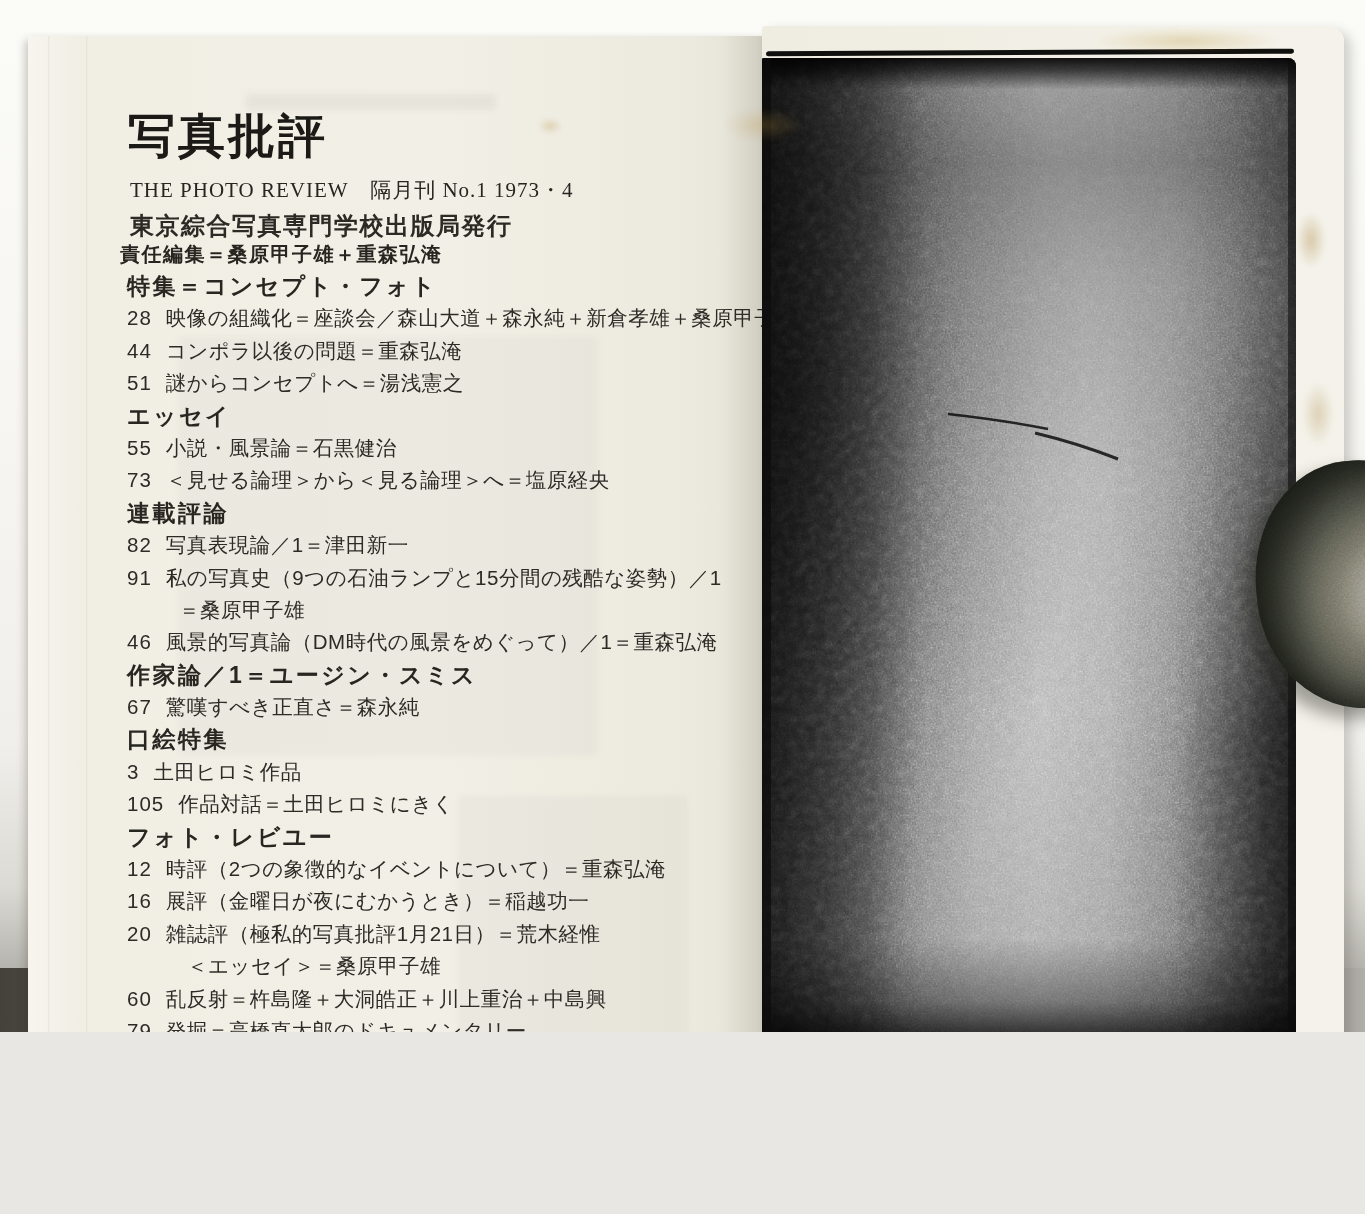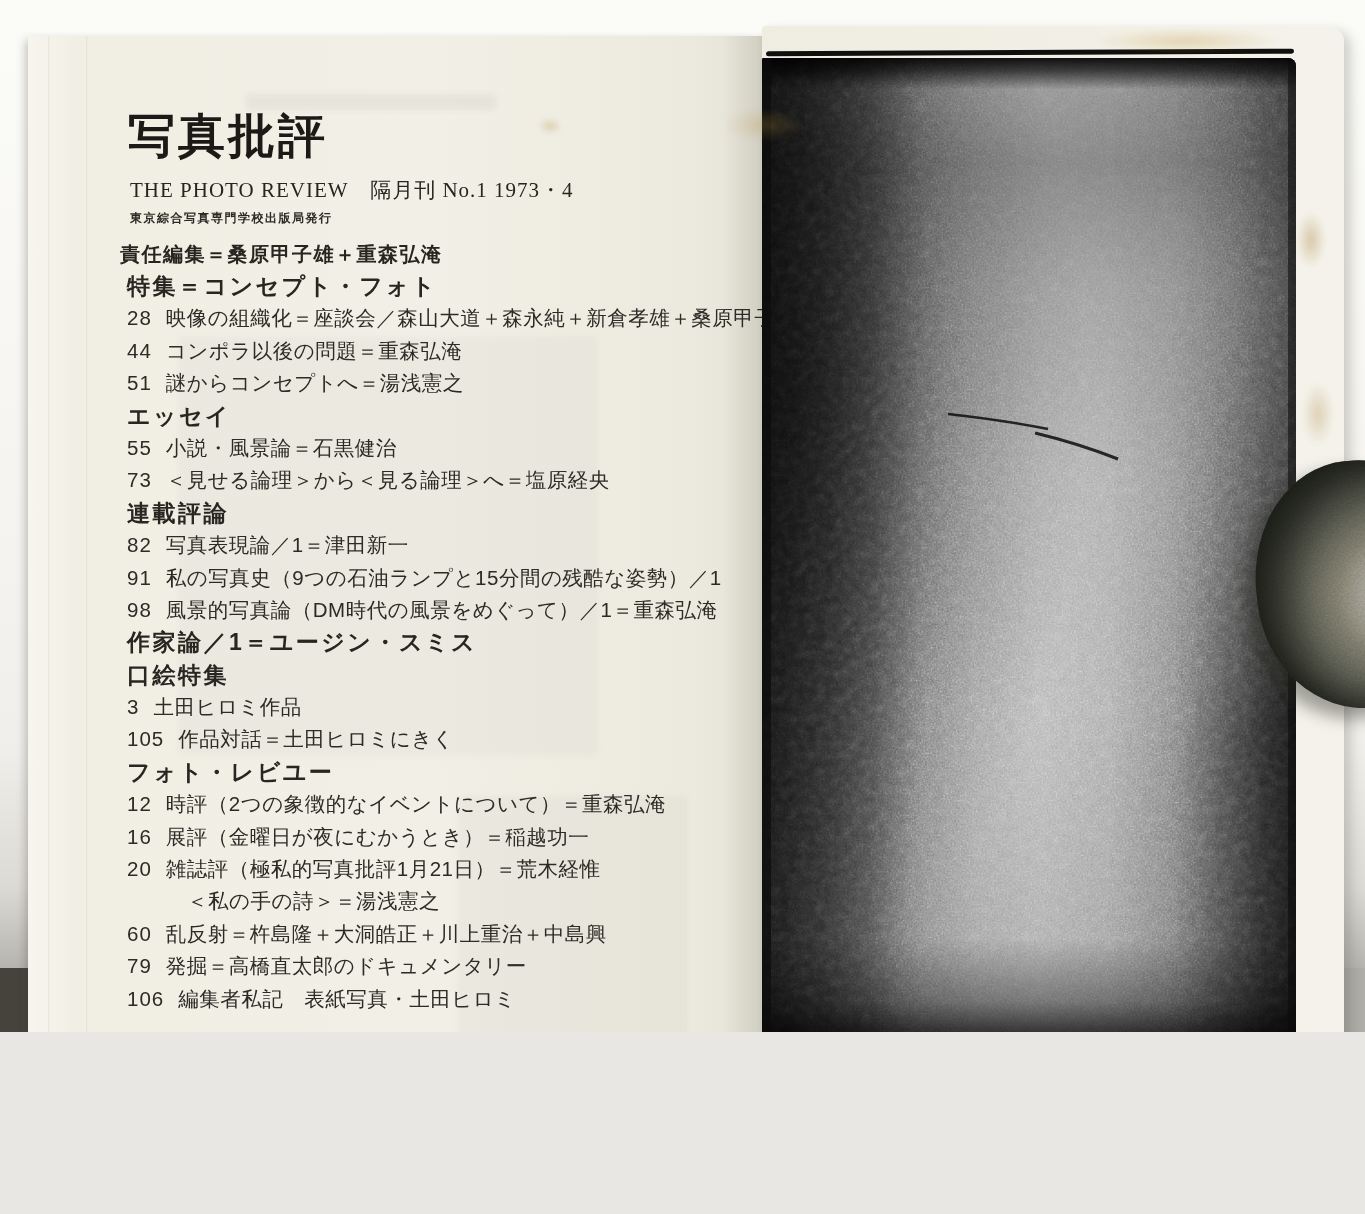--- a/index.html
+++ b/index.html
@@ -26,21 +26,21 @@
     background:linear-gradient(90deg,rgba(70,64,52,0) 0%,rgba(70,64,52,.14) 100%);}
   .ghost{position:absolute;background:rgba(140,140,138,.10);filter:blur(3px);border-radius:4px;}
   .g1{left:218px;top:58px;width:250px;height:16px;}
   .g2{left:150px;top:300px;width:420px;height:420px;background:rgba(130,130,128,.05);}
   .g3{left:430px;top:760px;width:230px;height:260px;background:rgba(130,130,128,.06);}
 
   .mag-title{position:absolute;left:100px;top:74px;margin:0;font-size:47px;line-height:1.1;
     font-weight:900;letter-spacing:3px;color:#1b1a16;}
   .issue-line{position:absolute;left:102px;top:140px;font-family:"Liberation Serif","DejaVu Serif",serif;
     font-weight:400;font-size:21px;letter-spacing:1px;color:#26251f;}
-  .publisher-line{position:absolute;left:102px;top:174px;font-size:12px;letter-spacing:1.5px;color:#2b2a25;font-weight:600;}
+  .publisher-line{position:absolute;left:102px;top:174px;font-size:24px;letter-spacing:1.5px;color:#2b2a25;font-weight:600;}
   .editors-line{position:absolute;left:92px;top:205px;font-size:20px;letter-spacing:1.5px;color:#26251f;font-weight:700;}
 
   .toc{position:absolute;left:99px;top:234px;width:640px;}
   .toc-row{height:32.4px;line-height:32.4px;white-space:nowrap;color:#2c2b26;font-size:20.5px;letter-spacing:.5px;font-weight:500;}
   .toc-row .num{margin-right:14px;letter-spacing:1px;}
   .toc-row.section{font-size:23px;letter-spacing:2.5px;font-weight:600;color:#272620;}
   .toc-row.continuation.ind1{padding-left:52px;}
   .toc-row.continuation.ind2{padding-left:60px;}
 
   .footer-ghost{position:absolute;left:330px;top:1050px;width:160px;text-align:center;
@@ -107,30 +107,32 @@
         <div class="toc-row section"><span class="txt">特集＝コンセプト・フォト</span></div>
         <div class="toc-row entry"><span class="num">28</span><span class="txt">映像の組織化＝座談会／森山大道＋森永純＋新倉孝雄＋桑原甲子雄</span></div>
         <div class="toc-row entry"><span class="num">44</span><span class="txt">コンポラ以後の問題＝重森弘淹</span></div>
         <div class="toc-row entry"><span class="num">51</span><span class="txt">謎からコンセプトへ＝湯浅憲之</span></div>
         <div class="toc-row section"><span class="txt">エッセイ</span></div>
         <div class="toc-row entry"><span class="num">55</span><span class="txt">小説・風景論＝石黒健治</span></div>
         <div class="toc-row entry"><span class="num">73</span><span class="txt">＜見せる論理＞から＜見る論理＞へ＝塩原経央</span></div>
         <div class="toc-row section"><span class="txt">連載評論</span></div>
         <div class="toc-row entry"><span class="num">82</span><span class="txt">写真表現論／1＝津田新一</span></div>
         <div class="toc-row entry"><span class="num">91</span><span class="txt">私の写真史（9つの石油ランプと15分間の残酷な姿勢）／1</span></div>
-        <div class="toc-row entry"><span class="num">98</span><span class="txt">風景的写真論（DM時代の風景をめぐって）／1＝重森弘淹</span></div>
+        <div class="toc-row continuation ind1"><span class="txt">＝桑原甲子雄</span></div>
+        <div class="toc-row entry"><span class="num">46</span><span class="txt">風景的写真論（DM時代の風景をめぐって）／1＝重森弘淹</span></div>
         <div class="toc-row section"><span class="txt">作家論／1＝ユージン・スミス</span></div>
+        <div class="toc-row entry"><span class="num">67</span><span class="txt">驚嘆すべき正直さ＝森永純</span></div>
         <div class="toc-row section"><span class="txt">口絵特集</span></div>
         <div class="toc-row entry"><span class="num">3</span><span class="txt">土田ヒロミ作品</span></div>
         <div class="toc-row entry"><span class="num">105</span><span class="txt">作品対話＝土田ヒロミにきく</span></div>
         <div class="toc-row section"><span class="txt">フォト・レビユー</span></div>
         <div class="toc-row entry"><span class="num">12</span><span class="txt">時評（2つの象徴的なイベントについて）＝重森弘淹</span></div>
         <div class="toc-row entry"><span class="num">16</span><span class="txt">展評（金曜日が夜にむかうとき）＝稲越功一</span></div>
         <div class="toc-row entry"><span class="num">20</span><span class="txt">雑誌評（極私的写真批評1月21日）＝荒木経惟</span></div>
-        <div class="toc-row continuation ind2"><span class="txt">＜私の手の詩＞＝湯浅憲之</span></div>
+        <div class="toc-row continuation ind2"><span class="txt">＜エッセイ＞＝桑原甲子雄</span></div>
         <div class="toc-row entry"><span class="num">60</span><span class="txt">乱反射＝杵島隆＋大洞皓正＋川上重治＋中島興</span></div>
         <div class="toc-row entry"><span class="num">79</span><span class="txt">発掘＝高橋直太郎のドキュメンタリー</span></div>
         <div class="toc-row entry"><span class="num">106</span><span class="txt">編集者私記　表紙写真・土田ヒロミ</span></div>
       </div>
 
     <div class="footer-ghost">31</div>
   </div>
 
   <div class="right-page"></div>
   <div class="photo-rule"></div>

